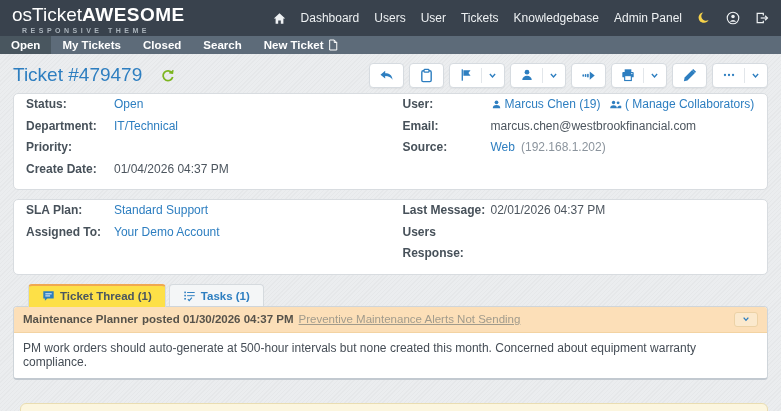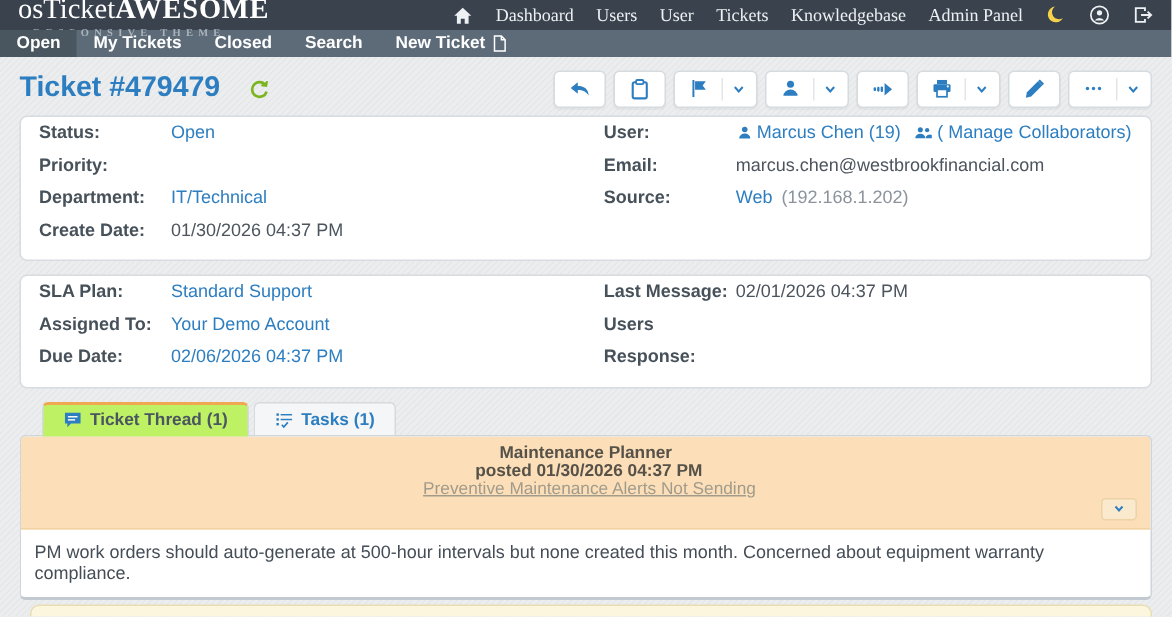--- a/index.html
+++ b/index.html
@@ -6,43 +6,43 @@
   html,body { width:781px; height:411px; overflow:hidden; }
   body {
     font-family:"Liberation Sans","DejaVu Sans",sans-serif;
     background:#ebedef;
     background-image:repeating-linear-gradient(135deg, rgba(0,0,0,0.025) 0 1px, transparent 1px 3px);
     color:#444c55;
     position:relative;
   }
   
   .topbar {
-    height:20px; background:#39424d; display:flex; align-items:center;
-    justify-content:space-between; padding:0 12px;font-family:Liberation Serif, serif;
+    height:36px; background:#39424d; display:flex; align-items:center;
+    justify-content:space-between; padding:0 12px;
   }
   .logo { line-height:1; padding-top:2px; }
   .logo-line1 { font-size:19px; color:#ffffff; letter-spacing:0; }
   .logo-main { font-weight:400; }
   .logo-bold { font-weight:700; letter-spacing:0.5px; }
   .logo-sub { font-size:7px; color:#aab3bb; letter-spacing:3.5px; font-weight:700; margin-top:3px; margin-left:10px; }
   .topnav { display:flex; align-items:center; gap:15px; }
   .topnav .nav-link { color:#eef1f3; font-size:12px; cursor:pointer; white-space:nowrap; }
   .topnav .ticon { display:inline-flex; align-items:center; cursor:pointer; }
   .topnav svg { display:block; }
   
   .subnav { height:18px; background:#5d6b79; display:flex; align-items:stretch; }
   .subnav-item {
     color:#ffffff; font-size:11.5px; font-weight:700; display:flex; align-items:center;
     padding:0 11px; cursor:pointer; white-space:nowrap; gap:4px;
   }
   .subnav-item.active { background:#49565f; }
   
   .main { padding:6px 13px 0 13px; }
   .title-row { display:flex; align-items:center; justify-content:space-between; height:30px; margin-bottom:3px; }
-  .page-title { font-size:19px; color:#2d7ec0; font-weight:700; display:flex; align-items:center; gap:19px; }
+  .page-title { font-size:19px; color:#2d7ec0; font-weight:400; display:flex; align-items:center; gap:19px; }
   .refresh { cursor:pointer; display:inline-flex; margin-top:2px; }
   .toolbar { display:flex; gap:5px; }
   .tbtn {
     background:#ffffff; border:1px solid #d6dbe0; border-radius:4px; height:25px;
     display:flex; align-items:center; justify-content:center; cursor:pointer;
     min-width:34px; padding:0 9px; box-shadow:0 1px 1px rgba(0,0,0,0.04);
   }
   .tbtn.split { padding:0; min-width:56px; }
   .tbtn.split .icon-part { padding:0 8px; display:flex; align-items:center; height:15px; }
   .tbtn.split .caret-part { padding:0 6px; border-left:1px solid #e2e6ea; display:flex; align-items:center; height:15px; }
@@ -58,30 +58,30 @@
   .v-link { color:#2d7ec0; cursor:pointer; text-decoration:none; }
   .v-gray { color:#8b949d; margin-left:6px; }
   .inline-ic { display:inline-flex; vertical-align:-2px; margin-right:3px; }
   
   .tabs { display:flex; margin-left:15px; margin-top:3px; position:relative; z-index:2; }
   .tab {
     display:flex; align-items:center; gap:5px; font-size:11.5px; font-weight:700;
     padding:5px 13px 4px 13px; border:1px solid #d5dade; border-bottom:none;
     border-radius:4px 4px 0 0; cursor:pointer; margin-right:3px;
   }
-  .tab.active { background:#bef264; color:#4a5560; border-top:2px solid #f0a850; margin-bottom:-1px; padding-top:4px; }
+  .tab.active { background:#fde047; color:#4a5560; border-top:2px solid #f0a850; margin-bottom:-1px; padding-top:4px; }
   .tab.inactive { background:#f4f6f7; color:#2d7ec0; }
   
   .thread-panel {
     background:#ffffff; border:1px solid #cfd5da; border-bottom:2px solid #c2c9d0;
     border-radius:4px; position:relative; z-index:1; overflow:hidden;
   }
   .thread-head {
     background:#fcdfb8; border-bottom:1px solid #f3d3a2; padding:5px 9px;
-    font-size:11.5px; display:flex; align-items:center;flex-direction:column;
+    font-size:11.5px; display:flex; align-items:center;
   }
   .th-author { font-weight:700; color:#56524a; }
   .th-posted { font-weight:700; color:#56524a; margin-left:4px; }
   .th-title { color:#a19b8c; margin-left:5px;text-decoration:underline; }
   .th-toggle {
     margin-left:auto; background:#fbe9cd; border:1px solid #ecd2a6; border-radius:3px;
     width:24px; height:15px; display:flex; align-items:center; justify-content:center; cursor:pointer;
   }
   .thread-body { padding:8px 9px 9px 9px; font-size:12px; color:#454d56; }
   
@@ -244,30 +244,30 @@
     </div>
   </div>
 
   <div class="panel">
     <div>
       <div class="kv-row">
         <span class="kv-label">Status:</span>
         <span class="kv-val v-link">Open</span>
       </div>
       <div class="kv-row">
+        <span class="kv-label">Department:</span>
+        <span class="kv-val v-link">IT/Technical</span>
+      </div>
+      <div class="kv-row">
         <span class="kv-label">Priority:</span>
         <span class="kv-val"></span>
       </div>
       <div class="kv-row">
-        <span class="kv-label">Department:</span>
-        <span class="kv-val v-link">IT/Technical</span>
-      </div>
-      <div class="kv-row">
         <span class="kv-label">Create Date:</span>
-        <span class="kv-val">01/30/2026 04:37 PM</span>
+        <span class="kv-val">01/04/2026 04:37 PM</span>
       </div>
     </div>
     <div>
       <div class="kv-row">
         <span class="kv-label">User:</span>
         <span class="kv-val">
           <span class="inline-ic">
             <svg width="11" height="11" viewBox="0 0 16 16" fill="#2d7ec0">
                 <circle cx="8" cy="4.8" r="2.7"></circle>
                 <path d="M2.6 13.6 a5.4 4.8 0 0 1 10.8 0 z"></path>
@@ -298,24 +298,20 @@
   <div class="panel">
     <div>
       <div class="kv-row">
         <span class="kv-label">SLA Plan:</span>
         <span class="kv-val v-link">Standard Support</span>
       </div>
       <div class="kv-row">
         <span class="kv-label">Assigned To:</span>
         <span class="kv-val v-link">Your Demo Account</span>
       </div>
-      <div class="kv-row">
-        <span class="kv-label">Due Date:</span>
-        <span class="kv-val v-link">02/06/2026 04:37 PM</span>
-      </div>
     </div>
     <div>
       <div class="kv-row">
         <span class="kv-label">Last Message:</span>
         <span class="kv-val">02/01/2026 04:37 PM</span>
       </div>
       <div class="kv-row">
         <span class="kv-label">Users Response:</span>
         <span class="kv-val"></span>
       </div>

